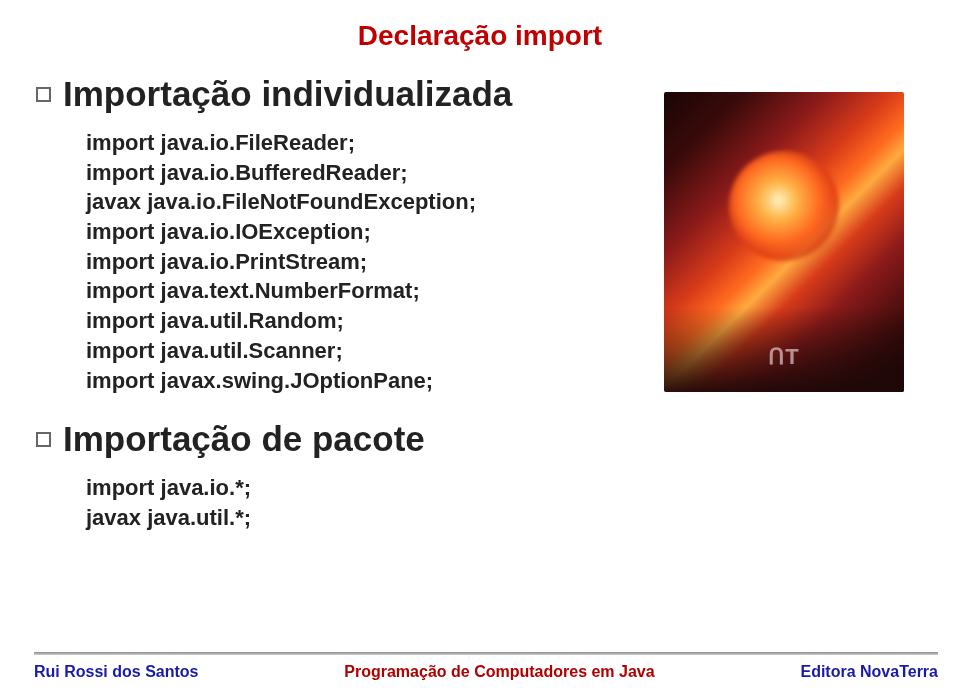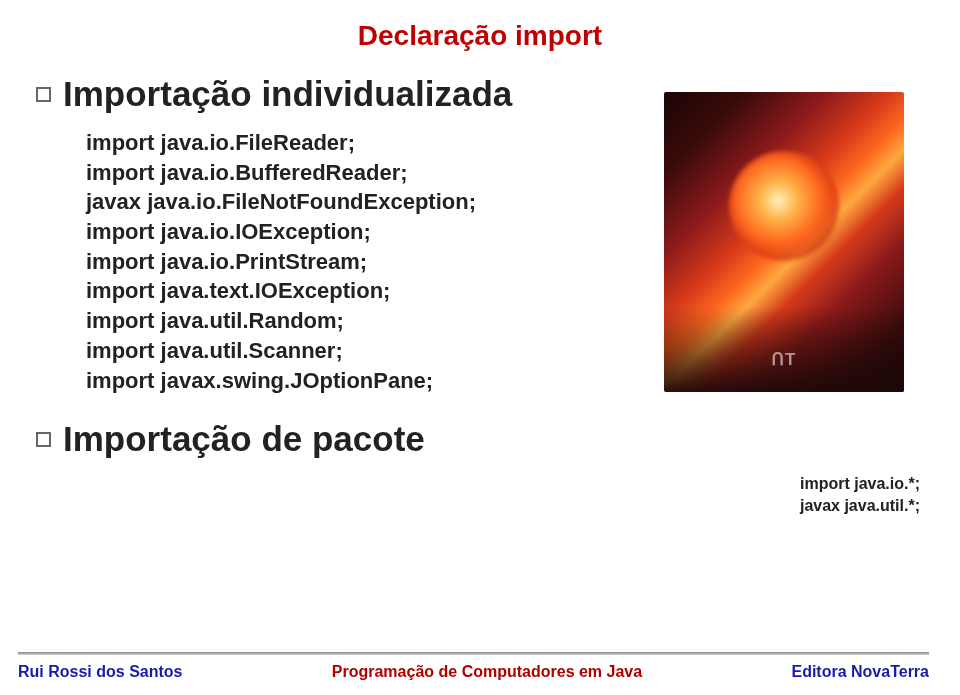--- a/index.html
+++ b/index.html
@@ -46,25 +46,24 @@
     margin: 14px 0 24px 46px;
     font-family: Arial, sans-serif;
     font-size: 22px;
     font-weight: 900;
     color: #222;
     line-height: 1.35;
   }
   .code-block2 {
     margin: 14px 0 0 46px;
     font-family: Arial, sans-serif;
-    font-size: 16px;
+    font-size: 22px;
     font-weight: 900;
     color: #222;
     line-height: 1.35;
-    text-align: right;
   }
   .deco-img {
     position: absolute;
     right: 56px;
     top: 92px;
     width: 240px;
     height: 300px;
     background: linear-gradient(135deg, #1a0505 0%, #3a0a0a 15%, #8b1a1a 30%, #d63a1a 42%, #ff6a20 50%, #ffaa40 55%, #d63a1a 62%, #8b1a1a 72%, #3a0a0a 88%, #120303 100%);
     border-radius: 2px;
     overflow: hidden;
@@ -85,30 +84,30 @@
     left: 0; right: 0; bottom: 0;
     height: 85px;
     background: linear-gradient(to top, rgba(30,8,8,0.95), rgba(30,8,8,0));
   }
   .deco-logo {
     position: absolute;
     bottom: 22px;
     left: 50%;
     transform: translateX(-50%);
     color: #c9a8a8;
-    font-size: 17px;
+    font-size: 22px;
     font-weight: bold;
     letter-spacing: 1px;
     z-index: 2;
     opacity: 0.85;
   }
   .footer {
     position: absolute;
-    left: 0; right: 0; bottom: 0;
-    padding: 10px 31px 14px 18px;
+    left: 16px; right: 0; bottom: 0;
+    padding: 10px 22px 14px 18px;
   }
   .footer-line {
     height: 3px;
     background: linear-gradient(to bottom, #8a8a8a, #d0d0d0);
     margin-bottom: 8px;
   }
   .footer-row {
     display: flex;
     justify-content: space-between;
     align-items: center;
@@ -133,21 +132,21 @@
     <span class="bullet-box"></span>
     <span class="bullet-text">Importação individualizada</span>
   </div>
 
   <div class="code-block">
     <div>import java.io.FileReader;</div>
     <div>import java.io.BufferedReader;</div>
     <div>javax java.io.FileNotFoundException;</div>
     <div>import java.io.IOException;</div>
     <div>import java.io.PrintStream;</div>
-    <div>import java.text.IOException;</div>
+    <div>import java.text.NumberFormat;</div>
     <div>import java.util.Random;</div>
     <div>import java.util.Scanner;</div>
     <div>import javax.swing.JOptionPane;</div>
   </div>
 
   <div class="bullet-row">
     <span class="bullet-box"></span>
     <span class="bullet-text">Importação de pacote</span>
   </div>
 

